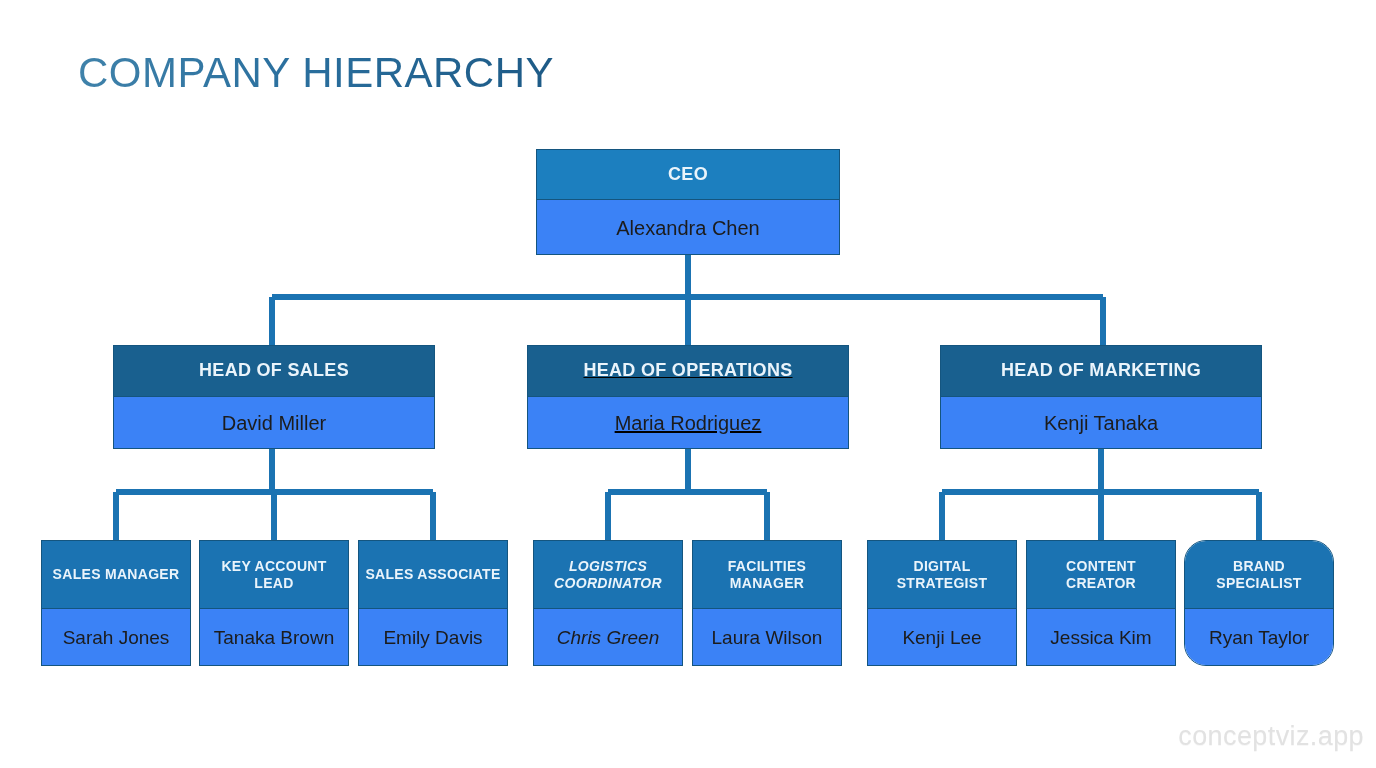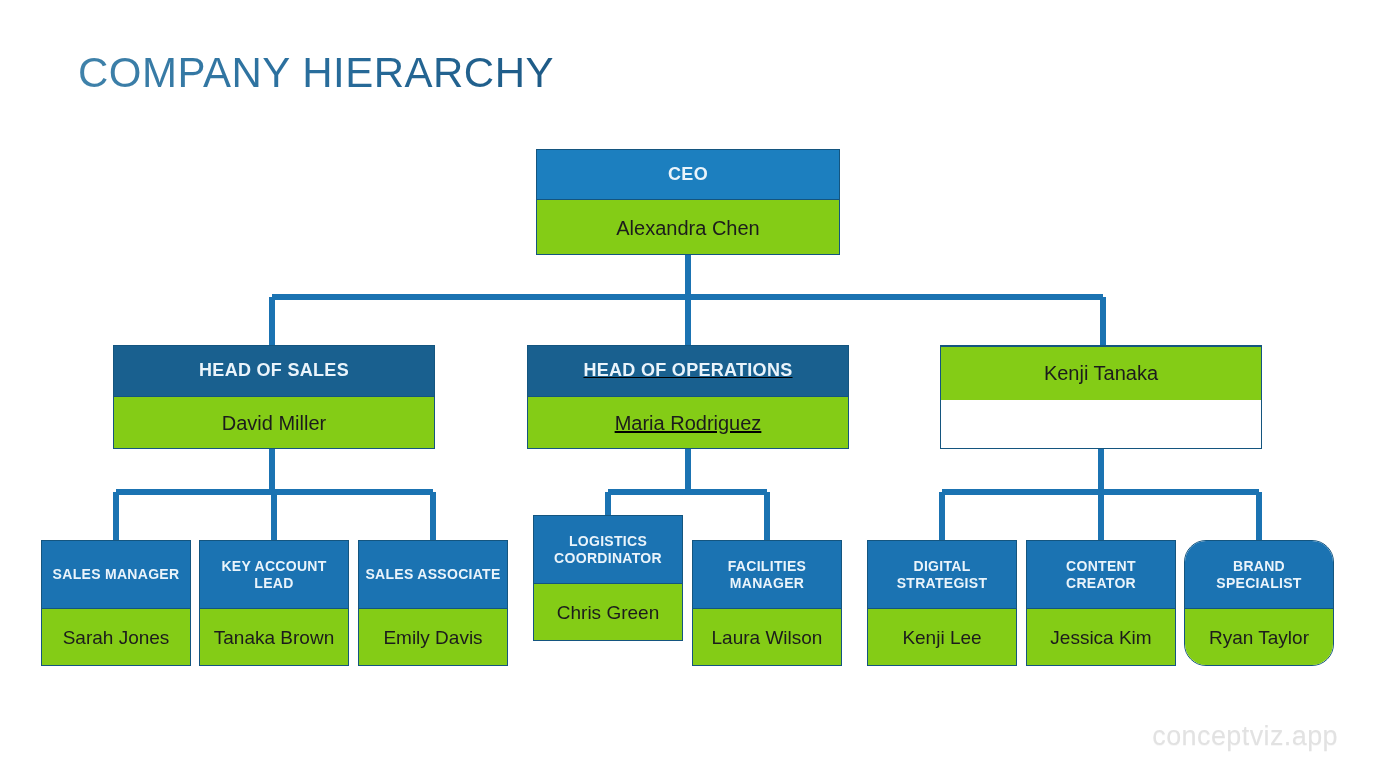--- a/index.html
+++ b/index.html
@@ -60,21 +60,21 @@
     display: flex;
     align-items: center;
     justify-content: center;
     letter-spacing: 0.3px;
     line-height: 1.18;
     padding: 0 4px;
   }
   .node-body {
     box-sizing: border-box;
     width: 100%;
-    background: #84cc16;
+    background: #3b82f6;
     color: #1c1c1c;
     text-align: center;
     display: flex;
     align-items: center;
     justify-content: center;
     border-top: 1.5px solid #14557f;
     padding: 2px 4px;
   }
 
   
@@ -109,21 +109,21 @@
     font-size: 14px;
   }
   .level-3 .node-body {
     height: 59px;
     font-size: 19px;
   }
 
   
   #watermark {
     position: absolute;
-    right: 38px;
+    right: 12px;
     bottom: 16px;
     font-size: 27px;
     color: #e2e2e2;
     letter-spacing: 0.4px;
     text-shadow: 0 1px 0 #f7f7f7;
     user-select: none;
   }
 </style>
 </head>
 <body>
@@ -169,39 +169,40 @@
   <div class="node-header">HEAD OF SALES</div>
   <div class="node-body">David Miller</div>
 </div>
 
 <div class="node level-2" style="left:527px; top:345px;text-decoration:underline;">
   <div class="node-header">HEAD OF OPERATIONS</div>
   <div class="node-body">Maria Rodriguez</div>
 </div>
 
 <div class="node level-2" style="left:940px; top:345px;">
+  <div class="node-header">HEAD OF MARKETING</div>
   <div class="node-body">Kenji Tanaka</div>
 </div>
 
 <div class="node level-3" style="left:41px; top:540px;">
   <div class="node-header">SALES MANAGER</div>
   <div class="node-body">Sarah Jones</div>
 </div>
 
 <div class="node level-3" style="left:199px; top:540px;">
   <div class="node-header">KEY ACCOUNT LEAD</div>
   <div class="node-body">Tanaka Brown</div>
 </div>
 
 <div class="node level-3" style="left:358px; top:540px;">
   <div class="node-header">SALES ASSOCIATE</div>
   <div class="node-body">Emily Davis</div>
 </div>
 
-<div class="node level-3" style="left:533px; top:515px;">
+<div class="node level-3" style="left:533px; top:540px;font-style:italic;">
   <div class="node-header">LOGISTICS COORDINATOR</div>
   <div class="node-body">Chris Green</div>
 </div>
 
 <div class="node level-3" style="left:692px; top:540px;">
   <div class="node-header">FACILITIES MANAGER</div>
   <div class="node-body">Laura Wilson</div>
 </div>
 
 <div class="node level-3" style="left:867px; top:540px;">

